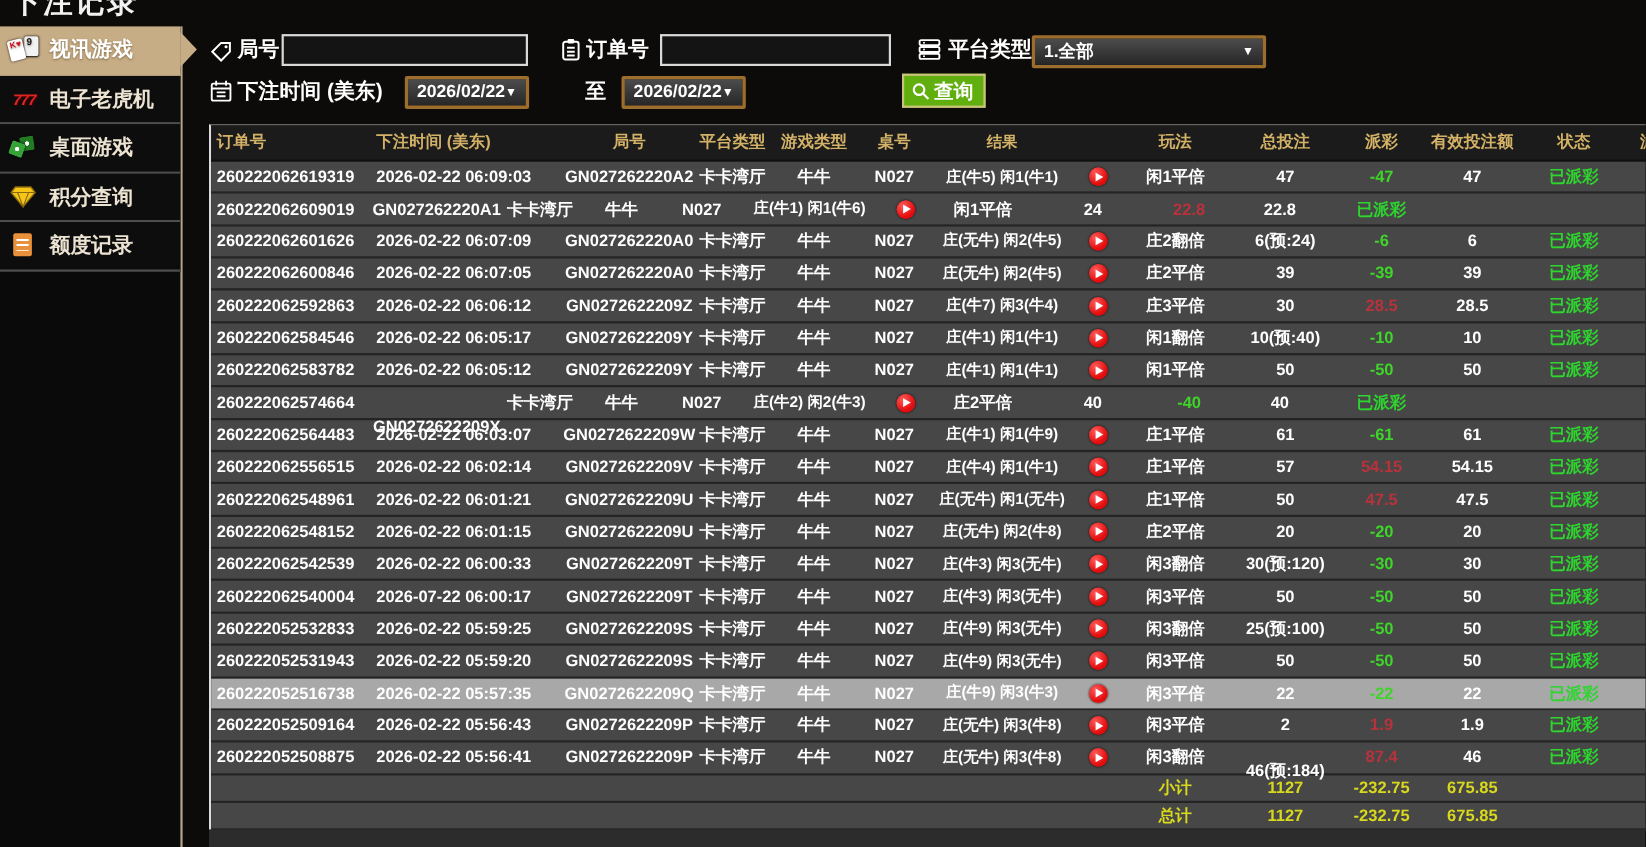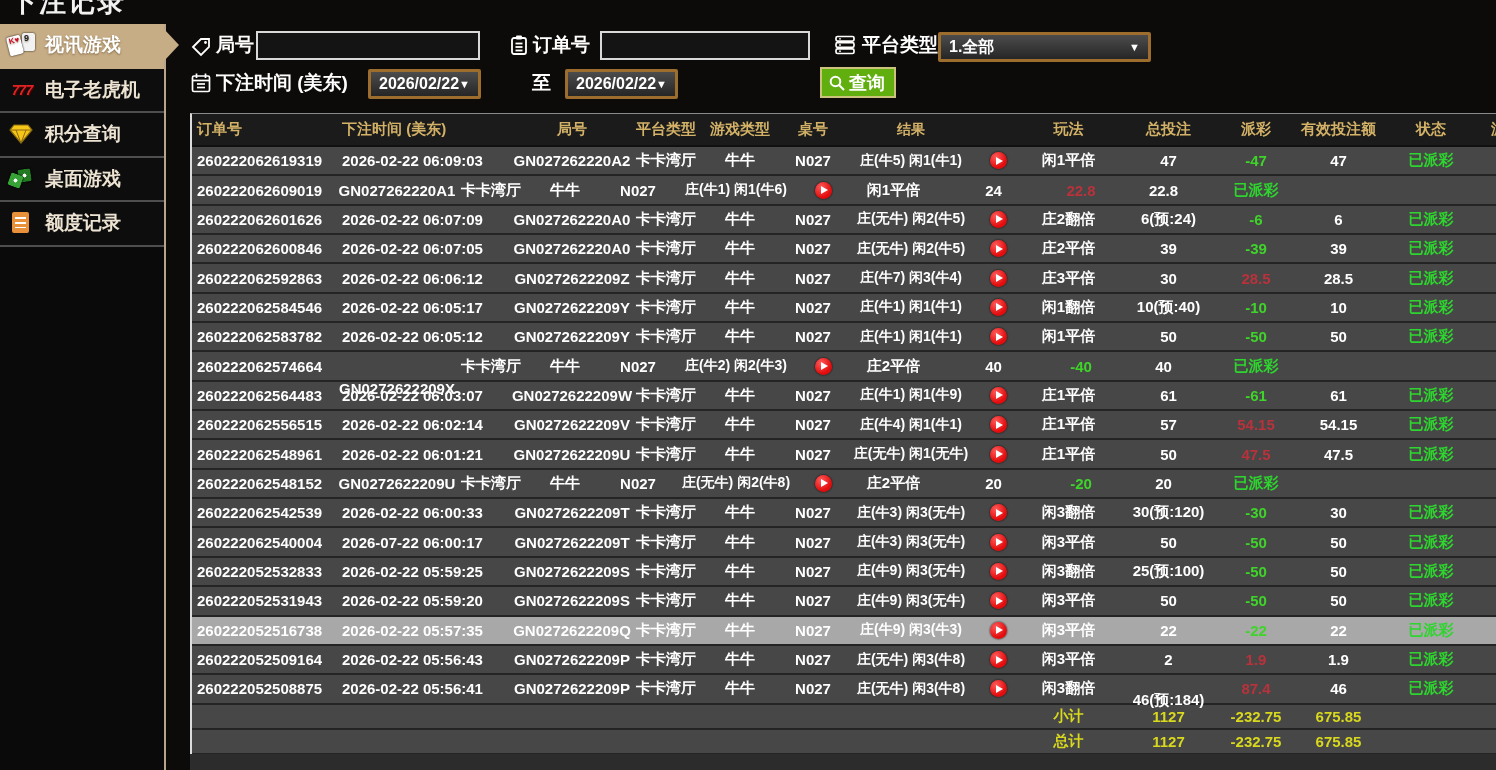--- a/index.html
+++ b/index.html
@@ -75,34 +75,34 @@
         <span class="card-a">K♥</span>
     </span>
     <span>视讯游戏</span>
   </div>
   <div class="side-item">
     <span class="sicon icon-777">777</span>
     <span>电子老虎机</span>
   </div>
   <div class="side-item">
     <span class="sicon">
+        <span class="die d2"></span>
+        <span class="die d1"></span>
+      </span>
+    <span>桌面游戏</span>
+  </div>
+  <div class="side-item">
+    <span class="sicon">
       <svg width="26" height="26" viewBox="0 0 26 26">
           <polygon points="13,22 2,9 6,4 20,4 24,9" fill="#f5c518" stroke="#8a6a10" stroke-width="1.2"></polygon>
           <polyline points="2,9 24,9" stroke="#8a6a10" stroke-width="1"></polyline>
           <polyline points="8,9 13,22 18,9" fill="none" stroke="#8a6a10" stroke-width="1"></polyline>
         </svg>
     </span>
     <span>积分查询</span>
-  </div>
-  <div class="side-item">
-    <span class="sicon">
-        <span class="die d2"></span>
-        <span class="die d1"></span>
-      </span>
-    <span>桌面游戏</span>
   </div>
   <div class="side-item">
     <span class="sicon">
         <span class="doc"></span>
       </span>
     <span>额度记录</span>
   </div>
 </aside>
 
 <span class="ficon" style="left:190px;top:36px">
@@ -381,20 +381,21 @@
         </div>
         <div class="cell" style="width: 95px;">庄1平倍</div>
         <div class="cell" style="width: 105px;">50</div>
         <div class="cell pay-pos" style="width: 70px;">47.5</div>
         <div class="cell" style="width: 95px;">47.5</div>
         <div class="cell st-green" style="width: 90px;">已派彩</div>
         <div class="cell" style="width: 60px;"></div>
       </div>
       <div class="trow drow">
         <div class="cell al" style="width: 145px;">260222062548152</div>
+        <div class="cell al" style="width: 175px;">2026-02-22 06:01:15</div>
         <div class="cell" style="width: 120px;">GN0272622209U</div>
         <div class="cell" style="width: 68px;">卡卡湾厅</div>
         <div class="cell" style="width: 80px;">牛牛</div>
         <div class="cell" style="width: 66px;">N027</div>
         <div class="cell result-cell" style="width: 130px;">庄(无牛) 闲2(牛8)</div>
         <div class="cell" style="width: 45px;">
           <span class="playbtn"></span>
         </div>
         <div class="cell" style="width: 95px;">庄2平倍</div>
         <div class="cell" style="width: 105px;">20</div>

